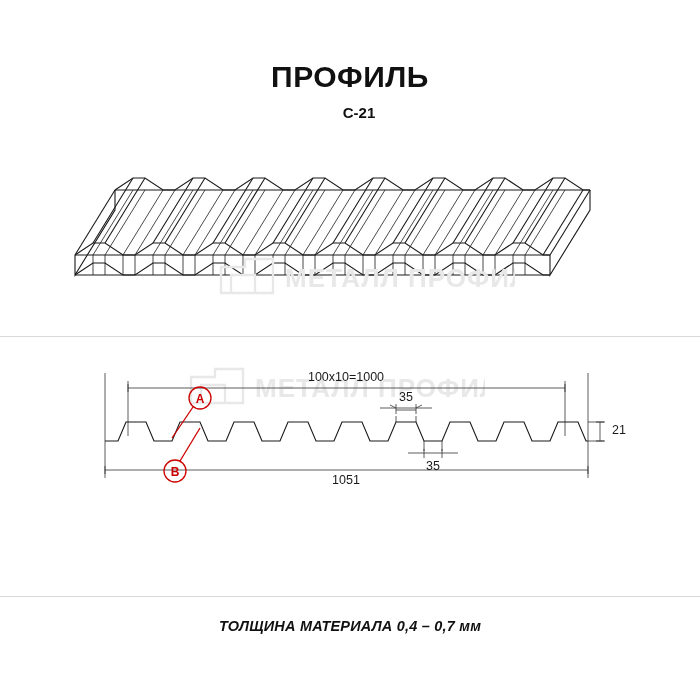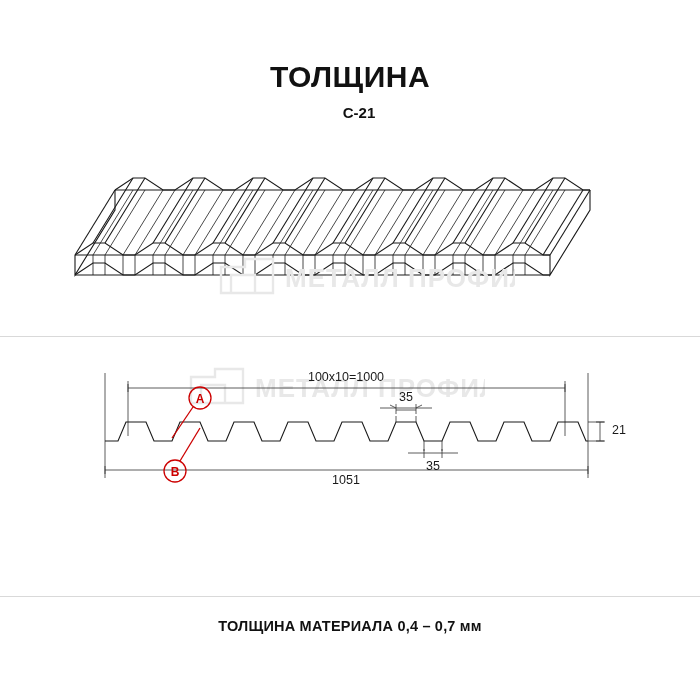--- a/index.html
+++ b/index.html
@@ -75,20 +75,21 @@
   .footer {
     position: absolute;
     top: 618px;
     left: 0;
     width: 700px;
     text-align: center;
     font-size: 14.5px;
     font-weight: bold;
     color: #111111;
     letter-spacing: 0.2px;
+    font-style: italic;
   }
   .hr-top {
     position: absolute;
     top: 336px;
     left: 0;
     width: 700px;
     height: 1px;
     background: #d9d9d9;
   }
   .hr-bottom {
@@ -107,21 +108,21 @@
   .red-txt { fill: #cc0000; font-size: 12px; font-weight: bold; font-family: "Liberation Sans", sans-serif; }
   .dim-txt { fill: #1a1a1a; font-size: 12.5px; font-family: "Liberation Sans", sans-serif; }
   .wm-txt { fill: #e8e8e8; font-size: 26px; font-weight: bold; font-family: "Liberation Sans", sans-serif; letter-spacing: 1px; }
   .wm-shape { fill: none; stroke: #e8e8e8; stroke-width: 2.4; }
 </style>
 </head>
 <body>
 
 <div class="page">
 
-  <div class="title">ТОЛЩИНА</div>
+  <div class="title">ПРОФИЛЬ</div>
   <div class="subtitle">С-21</div>
 
   <div class="iso-wrap">
     <svg width="560" height="160" viewBox="0 0 560 160">
       <g class="ln">
 
         <path d="M 45 40 L 520 40"></path>
 
         <path d="M 5 105 L 480 105"></path>
 

